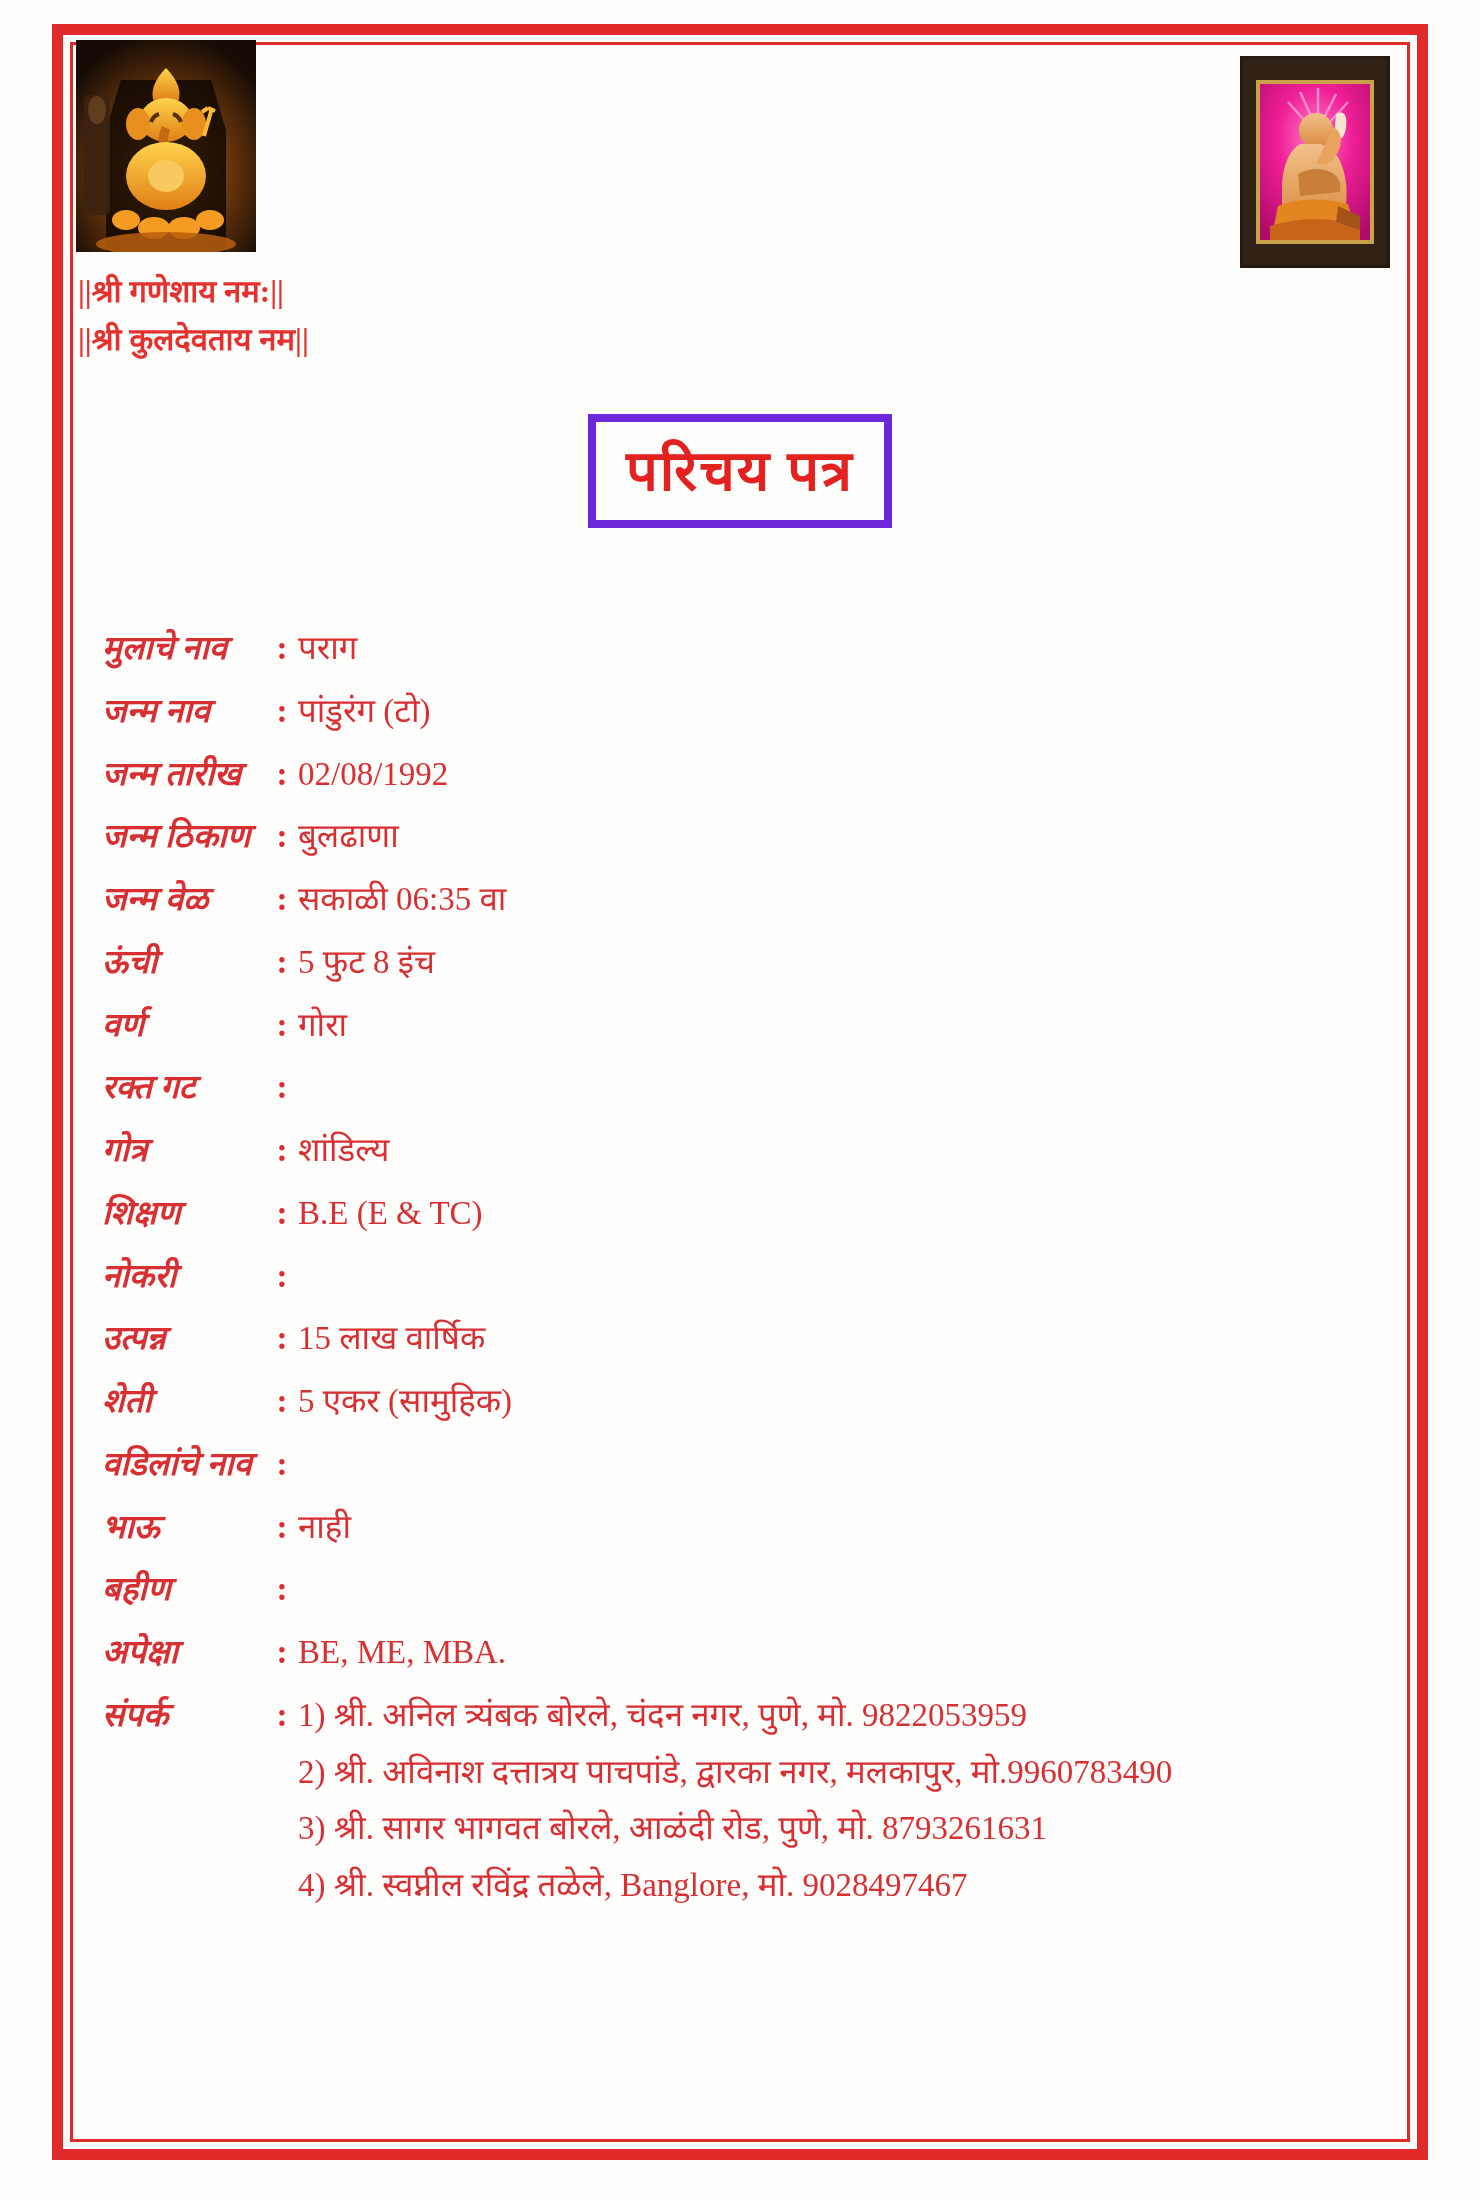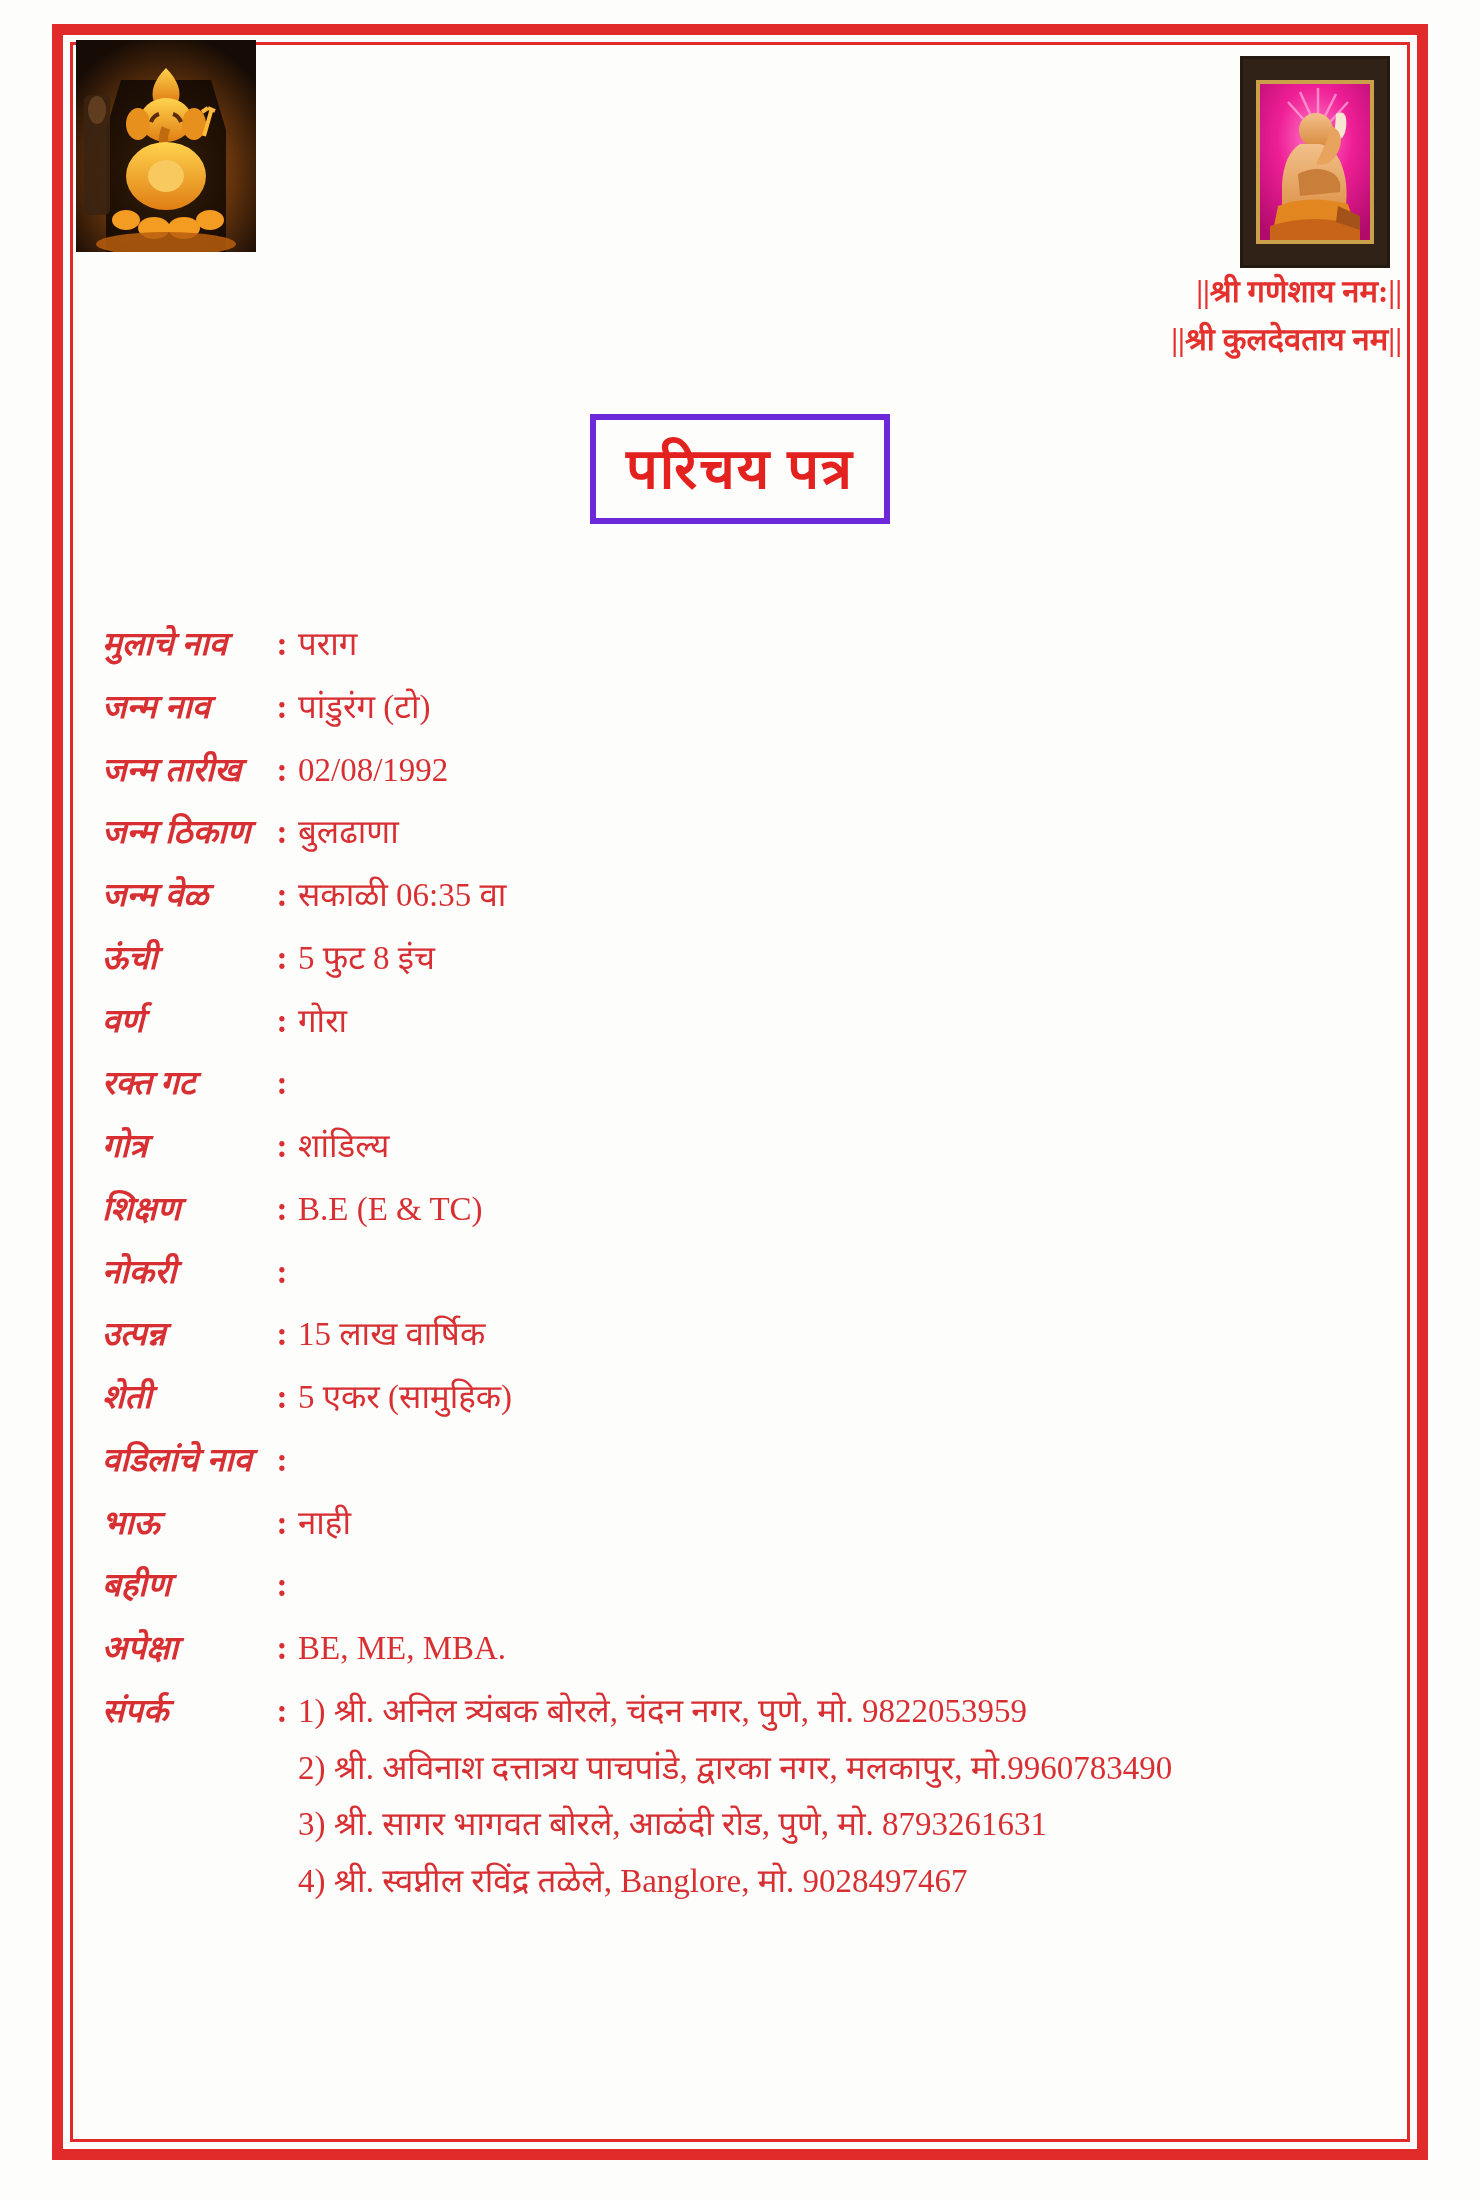--- a/index.html
+++ b/index.html
@@ -13,24 +13,24 @@
     border:11px solid #e12a2a;
   }
   .frame-inner{
     position:absolute;left:7px;right:7px;top:7px;bottom:7px;
     border:3px solid #e12a2a;
   }
   .photo{position:absolute;display:block;}
   .photo-left{left:76px;top:40px;width:180px;height:212px;}
   .photo-right{left:1240px;top:56px;width:150px;height:212px;}
   .content{position:absolute;left:78px;right:78px;top:268px;}
-  .invocations{text-align:right;color:#e4312d;font-weight:bold;font-size:31px;line-height:1.55;}
+  .invocations{text-align:left;color:#e4312d;font-weight:bold;font-size:31px;line-height:1.55;}
   .title-wrap{text-align:center;margin-top:50px;}
   .title-box{
-    display:inline-block;border:6px solid #6d28d9;padding:8px 30px 14px 30px;
+    display:inline-block;border:8px solid #6d28d9;padding:8px 30px 14px 30px;
     font-size:56px;font-weight:bold;color:#e32220;letter-spacing:2px;
   }
   .fields{margin-top:92px;padding-left:24px;color:#d82f32;font-size:33px;}
   .row{display:grid;grid-template-columns:172px 16px 1fr;margin-bottom:6px;}
   .lbl{font-weight:bold;line-height:1.72;font-style:italic;}
   .colon{font-weight:bold;line-height:1.72;text-align:center;}
   .val{font-weight:normal;line-height:1.72;padding-left:8px;white-space:nowrap;}
   .val .line{line-height:1.72;white-space:nowrap;}
 </style>
 </head>

